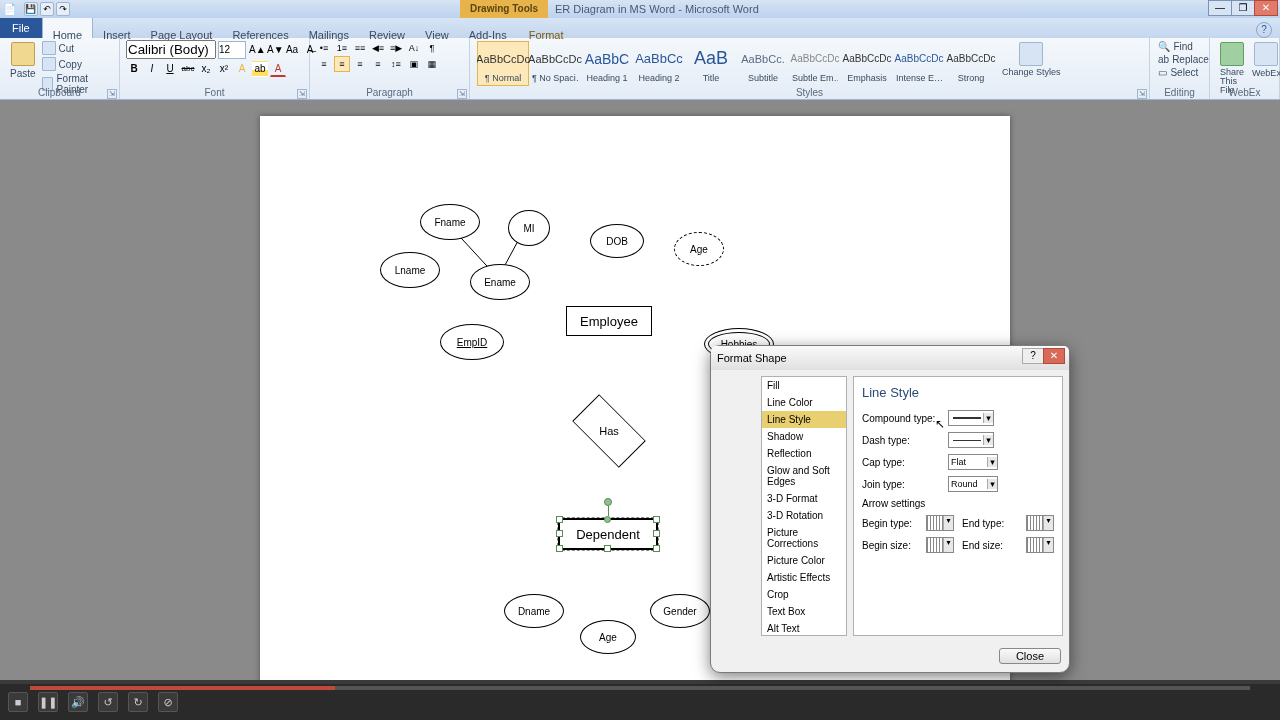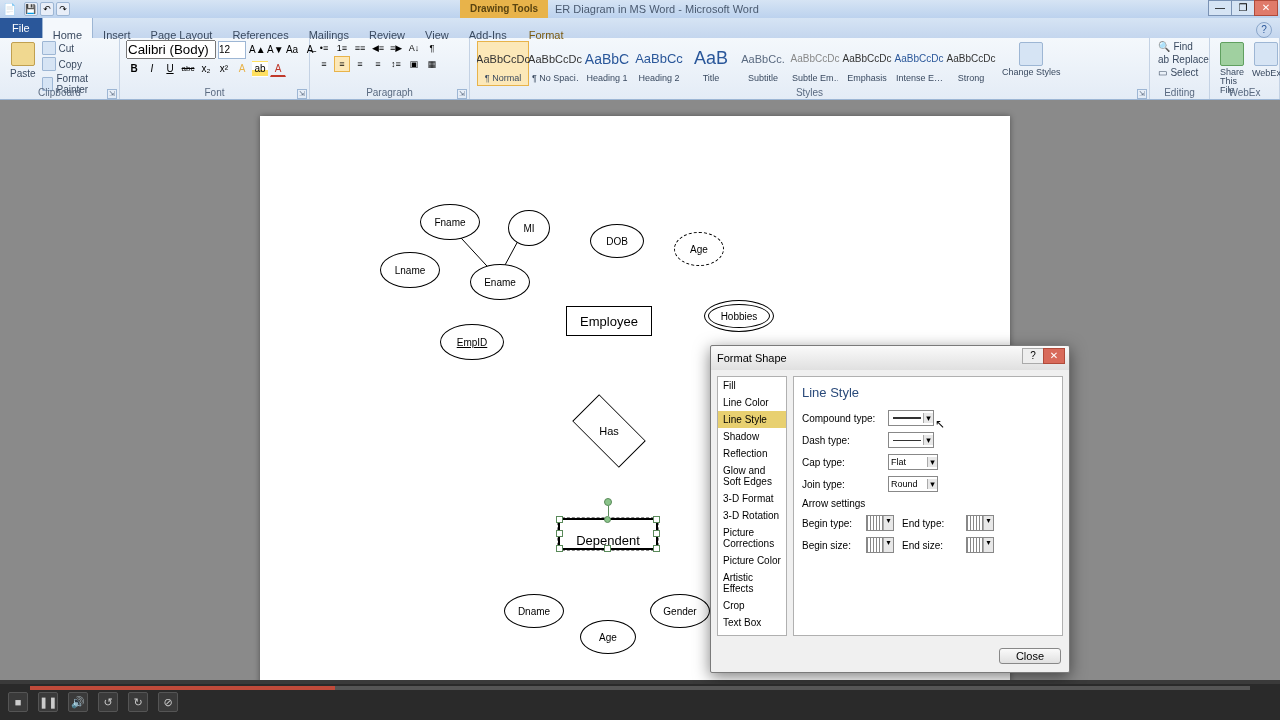--- a/index.html
+++ b/index.html
@@ -64,46 +64,46 @@
 
 .doc-area { position: absolute; top: 100px; left: 0; right: 0; bottom: 40px; background: #8a8a8a; overflow: hidden; }
 .page { position: absolute; left: 260px; top: 16px; width: 750px; height: 580px; background: #fff; box-shadow: 0 0 6px rgba(0,0,0,0.4); }
 
 
 .oval { position: absolute; border: 1px solid #000; border-radius: 50%; background: #fff; display: flex; align-items: center; justify-content: center; font-size: 10px; }
 .oval.key span { text-decoration: underline; }
 .oval.dashed { border-style: dashed; }
 .oval.double::after { content: ""; position: absolute; inset: 3px; border: 1px solid #000; border-radius: 50%; }
 .rect { position: absolute; border: 1px solid #000; background: #fff; display: flex; align-items: center; justify-content: center; font-size: 13px; }
-.rect.selected { outline: 1px dashed #888; align-items: flex-end; }
+.rect.selected { outline: 1px dashed #888; }
 .rect.selected .handle { position: absolute; width: 7px; height: 7px; background: #fff; border: 1px solid #5a8a5a; }
 .rect.selected .h-tl { top: -4px; left: -4px; }
 .rect.selected .h-tr { top: -4px; right: -4px; }
 .rect.selected .h-bl { bottom: -4px; left: -4px; }
 .rect.selected .h-br { bottom: -4px; right: -4px; }
 .rect.selected .h-tm { top: -4px; left: 50%; margin-left: -4px; background: #8ac48a; border-radius: 50%; }
 .rect.selected .h-bm { bottom: -4px; left: 50%; margin-left: -4px; }
 .rect.selected .h-ml { top: 50%; left: -4px; margin-top: -4px; }
 .rect.selected .h-mr { top: 50%; right: -4px; margin-top: -4px; }
 .rect.selected .rot { top: -22px; left: 50%; margin-left: -4px; width: 8px; height: 8px; border-radius: 50%; background: #8ac48a; border: 1px solid #5a8a5a; position: absolute; }
 .rect.selected .rot-line { position: absolute; top: -14px; left: 50%; width: 1px; height: 10px; background: #5a8a5a; }
 .diamond { position: absolute; width: 66px; height: 50px; display: flex; align-items: center; justify-content: center; font-size: 11px; }
 .diamond::before { content: ""; position: absolute; inset: 0; border: 1px solid #000; background: #fff; transform: rotate(45deg) scaleY(0.76); }
 .diamond span { position: relative; }
 
 svg.lines { position: absolute; inset: 0; }
 
 
-.dialog { position: absolute; left: 710px; top: 345px; width: 360px; background: #f0f0f0; border: 1px solid #7a7a7a; border-radius: 2px; box-shadow: 0 4px 16px rgba(0,0,0,0.5); }
+.dialog { position: absolute; left: 710px; top: 345px; width: 360px; background: #f0f0f0; border: 1px solid #7a7a7a; border-radius: 10px; box-shadow: 0 4px 16px rgba(0,0,0,0.5); }
 .dialog .dlg-title { height: 24px; background: linear-gradient(#fafafa,#e0e0e0); border-radius: 5px 5px 0 0; display: flex; align-items: center; padding: 0 6px; font-size: 11px; position: relative; }
 .dialog .dlg-ctrls { position: absolute; right: 4px; top: 2px; display: flex; }
 .dialog .dlg-ctrls span { width: 22px; height: 16px; border: 1px solid #aaa; background: #eee; text-align: center; font-size: 10px; line-height: 14px; margin-left: -1px; }
 .dialog .dlg-ctrls .x { background: #d86a5a; color: #fff; border-color: #b04a3a; }
 .dialog .dlg-body { display: flex; padding: 6px; gap: 6px; }
-.dialog .cat-list { width: 70px; background: #fff; border: 1px solid #b0b0b0; font-size: 10px; max-height: 260px; overflow: hidden; }
+.dialog .cat-list { width: 88px; background: #fff; border: 1px solid #b0b0b0; font-size: 10px; max-height: 260px; overflow: hidden; margin-left: 44px; }
 .dialog .cat-list .cat { padding: 3px 5px; cursor: default; }
 .dialog .cat-list .cat.selected { background: #e8d070; }
 .dialog .panel { flex: 1; background: #fff; border: 1px solid #b0b0b0; padding: 8px; font-size: 10px; }
 .dialog .panel h3 { font-size: 13px; font-weight: normal; color: #2a4a7a; margin-bottom: 10px; }
 .dialog .field { display: flex; align-items: center; margin-bottom: 6px; gap: 6px; }
 .dialog .field label { width: 80px; }
 .dialog .spin { width: 38px; height: 16px; border: 1px solid #7a92b4; background: #b8d0f0; font-size: 10px; padding: 0 2px; }
 .dialog .combo { width: 46px; height: 16px; border: 1px solid #888; background: #fff; font-size: 9px; display: inline-flex; align-items: center; justify-content: space-between; padding: 0 2px; }
 .dialog .combo .dd { width: 10px; text-align: center; background: #e8e8e8; border-left: 1px solid #aaa; margin-right: -2px; }
 .dialog .footer { padding: 4px 8px 8px 8px; text-align: right; }
@@ -351,21 +351,21 @@
       </div>
     <div class="oval" style="left:330px;top:108px;width:54px;height:34px">
         <span>DOB</span>
       </div>
     <div class="oval dashed" style="left:414px;top:116px;width:50px;height:34px">
         <span>Age</span>
       </div>
     <div class="oval key" style="left:180px;top:208px;width:64px;height:36px">
         <span>EmpID</span>
       </div>
-    <div class="oval double" style="left:444px;top:184px;width:70px;height:32px">
+    <div class="oval double" style="left:444px;top:212px;width:70px;height:32px">
         <span>Hobbies</span>
       </div>
 
     <div class="rect" style="left:306px;top:190px;width:86px;height:30px">
         <span>Employee</span>
       </div>
 
     <div class="diamond" style="left:316px;top:290px">
         <span>Has</span>
       </div>

